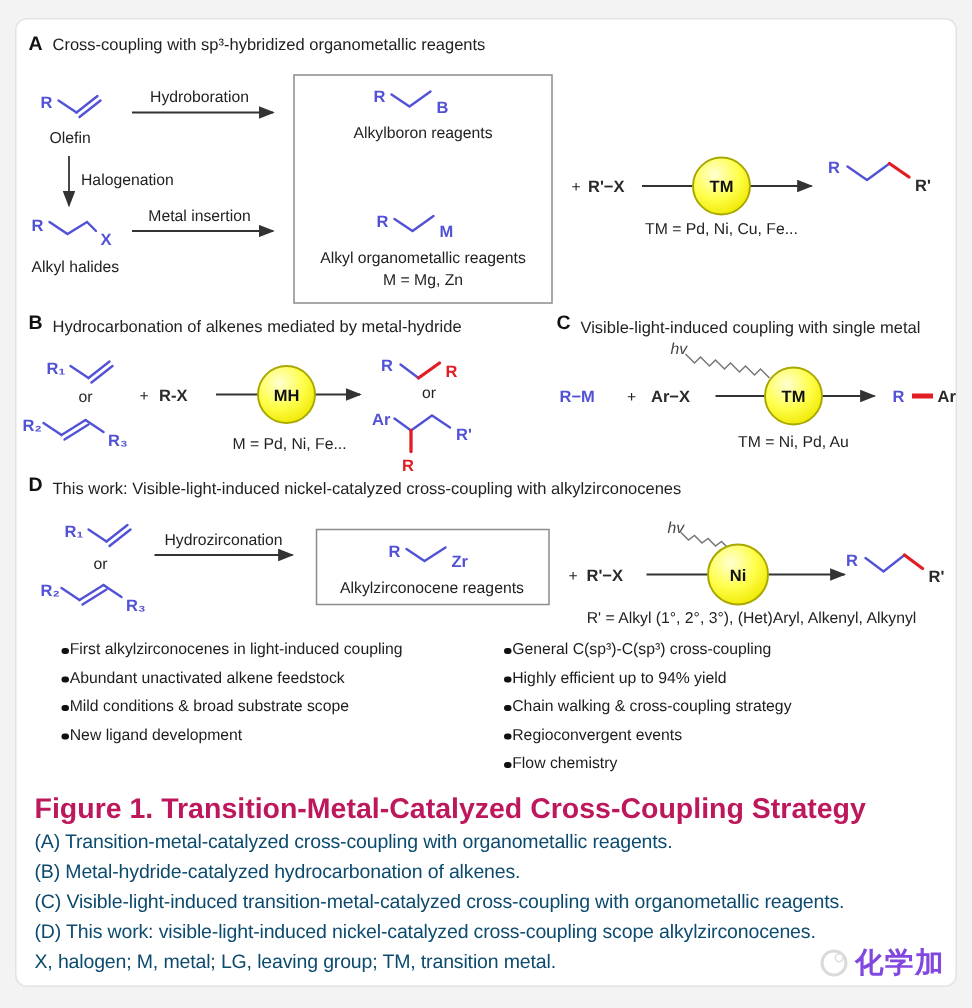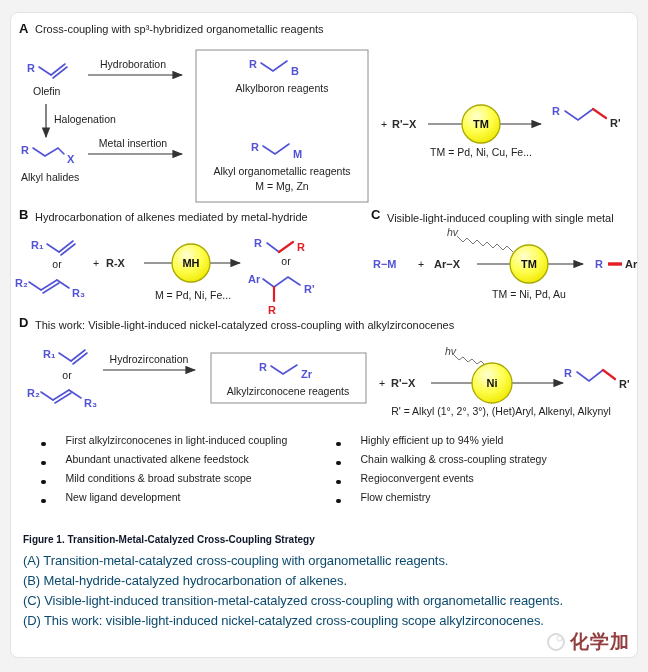--- a/index.html
+++ b/index.html
@@ -29,31 +29,31 @@
   .rd3{stroke:#e11d25;stroke-width:3.4;fill:none;stroke-linecap:butt;}
   .arw{stroke:#333;stroke-width:1.2;fill:none;}
   .sq{stroke:#777;stroke-width:1;fill:none;}
   .bx{fill:none;stroke:#8c8c8c;stroke-width:1;}
   .ball{fill:url(#ballGrad);stroke:#a8a800;stroke-width:1.3;}
 
   
   .bullets{position:absolute;left:0;right:0;top:414px;display:flex;}
   .bcol{list-style:none;margin:0;padding:0;}
   .bcol.left{margin-left:30px;width:295px;}
-  .bcol li{display:flex;gap:20px;height:19px;align-items:flex-end;font-size:10.5px;color:#1c1c1c;}
+  .bcol li{display:flex;gap:1px;height:19px;align-items:flex-start;font-size:10.5px;color:#1c1c1c;}
   .dot{flex:0 0 auto;width:4.5px;height:4.5px;border-radius:50%;background:#111;margin-top:4.5px;}
 
   
   .caption{position:absolute;left:12px;right:8px;top:518px;}
-  .cap-title{font-size:10px;font-weight:bold;color:#0f172a;line-height:18px;margin-bottom:2px;}
+  .cap-title{font-size:19px;font-weight:bold;color:#be185d;line-height:18px;margin-bottom:2px;}
   .cap-line{font-size:13px;color:#0c4a6e;line-height:20px;letter-spacing:-0.1px;}
 
   
   .watermark{position:absolute;left:546px;top:629px;display:flex;align-items:center;gap:4px;opacity:0.85;}
-  .wm-text{font-size:19px;font-weight:bold;color:#7f1d1d;letter-spacing:1px;}
+  .wm-text{font-size:19px;font-weight:bold;color:#6d28d9;letter-spacing:1px;}
 </style>
 </head>
 <body>
 
 <div class="page">
   <div class="card">
 
     <svg class="scheme" width="628" height="412" viewBox="0 0 628 412">
       <defs>
         <marker id="ah" markerWidth="9" markerHeight="7" refX="8" refY="3.5" orient="auto">
@@ -258,20 +258,24 @@
             <span>Mild conditions &amp; broad substrate scope</span>
           </li>
         <li>
             <span class="dot"></span>
             <span>New ligand development</span>
           </li>
       </ul>
       <ul class="bcol">
         <li>
             <span class="dot"></span>
+            <span>General C(sp³)-C(sp³) cross-coupling</span>
+          </li>
+        <li>
+            <span class="dot"></span>
             <span>Highly efficient up to 94% yield</span>
           </li>
         <li>
             <span class="dot"></span>
             <span>Chain walking &amp; cross-coupling strategy</span>
           </li>
         <li>
             <span class="dot"></span>
             <span>Regioconvergent events</span>
           </li>
@@ -281,20 +285,21 @@
           </li>
       </ul>
     </div>
 
     <div class="caption">
       <div class="cap-title">Figure 1.  Transition-Metal-Catalyzed Cross-Coupling Strategy</div>
       <div class="cap-line">(A) Transition-metal-catalyzed cross-coupling with organometallic reagents.</div>
       <div class="cap-line">(B) Metal-hydride-catalyzed hydrocarbonation of alkenes.</div>
       <div class="cap-line">(C) Visible-light-induced transition-metal-catalyzed cross-coupling with organometallic reagents.</div>
       <div class="cap-line">(D) This work: visible-light-induced nickel-catalyzed cross-coupling scope alkylzirconocenes.</div>
+      <div class="cap-line">X, halogen; M, metal; LG, leaving group; TM, transition metal.</div>
     </div>
   </div>
 
   <div class="watermark">
     <svg width="20" height="20" viewBox="0 0 20 20">
       <circle cx="10" cy="10" r="8" fill="none" stroke="#d4d4d4" stroke-width="2"></circle>
       <circle cx="13.5" cy="6.5" r="2.6" fill="#ffffff" stroke="#d4d4d4" stroke-width="1"></circle>
     </svg>
     <span class="wm-text">化学加</span>
   </div>

